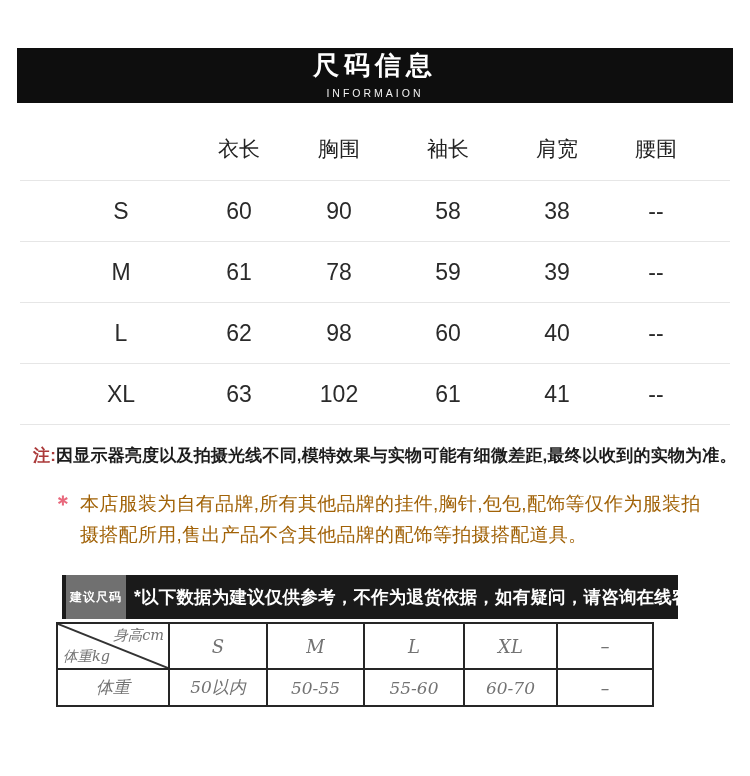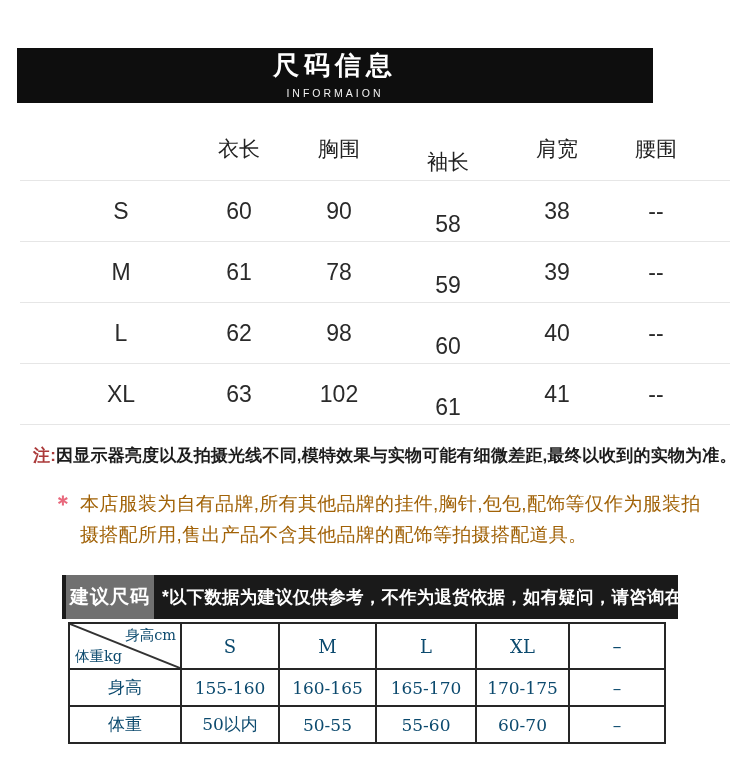--- a/index.html
+++ b/index.html
@@ -3,58 +3,58 @@
 <meta charset="utf-8">
 <style>
   html,body{margin:0;padding:0;}
   body{
     width:750px;height:776px;background:#ffffff;position:relative;
     font-family:"Liberation Sans", sans-serif;color:#222;
     -webkit-font-smoothing:antialiased;overflow:hidden;
   }
   
   .banner{
-    position:absolute;left:17px;top:48px;width:636px;height:55px;
+    position:absolute;left:17px;top:48px;width:716px;height:55px;
     background:#0e0e0e;color:#fff;display:flex;flex-direction:column;
     align-items:center;justify-content:center;
   }
   .banner-title{font-size:26px;font-weight:bold;letter-spacing:5px;line-height:28px;}
   .banner-subtitle{font-size:10.5px;letter-spacing:3px;color:#f2f2f2;line-height:14px;margin-top:7px;}
   
   .size-table{position:absolute;left:20px;top:118px;width:710px;}
   .st-row{position:relative;height:60px;border-bottom:1px solid #e6e6e6;}
   .st-row.header{height:62px;}
   .st-cell{
     position:absolute;top:50%;transform:translate(-50%,-50%);
     white-space:nowrap;font-size:23px;color:#2a2a2a;
   }
   .st-row.header .st-cell{font-size:21px;color:#222;font-weight:500;}
-  .c1{left:101px;}.c2{left:219px;}.c3{left:319px;}.c4{left:428px;margin-top:13px;}.c5{left:537px;}.c6{left:636px;}
+  .c1{left:101px;}.c2{left:219px;}.c3{left:319px;}.c4{left:428px;}.c5{left:537px;}.c6{left:636px;}
   
   .note{position:absolute;left:33px;top:444px;width:705px;font-size:17px;font-weight:600;
         color:#1c1c1c;white-space:nowrap;letter-spacing:0.2px;}
   .note-marker{color:#ab3a3a;font-weight:700;}
   
   .disclaimer{position:absolute;left:52px;top:488px;width:665px;display:flex;}
   .disc-marker{color:#e8697d;font-size:22px;font-weight:bold;width:28px;flex:0 0 28px;line-height:31px;}
   .disc-text{font-size:19px;font-weight:500;color:#a16207;line-height:31px;letter-spacing:0.3px;}
   
   .suggest-bar{
     position:absolute;left:62px;top:575px;width:616px;height:44px;background:#1a1a1a;
     display:flex;align-items:center;
   }
   .suggest-label{
-    background:#707070;color:#fff;font-size:19px;font-weight:bold;
+    background:#707070;color:#fff;font-size:12px;font-weight:bold;
     height:36px;line-height:36px;margin-left:4px;padding:4px 4px;letter-spacing:1px;flex:0 0 auto;
   }
   .suggest-text{color:#fff;font-size:17.5px;font-weight:bold;margin-left:8px;white-space:nowrap;letter-spacing:0.2px;}
   
   .suggest-table{
-    position:absolute;left:68px;top:622px;border-collapse:collapse;table-layout:fixed;
-    font-family:"DejaVu Serif", serif;color:#0c4a6e;
+    position:absolute;left:56px;top:622px;border-collapse:collapse;table-layout:fixed;
+    font-family:"DejaVu Serif", serif;color:#737373;font-style:italic;
   }
   .suggest-table td{border:2px solid #262626;text-align:center;padding:0;background:#fff;}
   .suggest-table .hdr-row td{height:44px;font-size:18px;font-weight:500;}
   .suggest-table .data-row td{height:35px;font-size:17px;font-weight:500;}
   .corner-cell{position:relative;}
   .corner-cell svg{position:absolute;left:0;top:0;width:100%;height:100%;}
   .corner-top{position:absolute;top:2px;right:4px;font-size:14.5px;}
   .corner-bottom{position:absolute;bottom:2px;left:5px;font-size:14.5px;}
 </style>
 </head>
@@ -139,28 +139,20 @@
       <span class="corner-top">身高cm</span>
       <span class="corner-bottom">体重kg</span>
     </td>
     <td>S</td>
     <td>M</td>
     <td>L</td>
     <td>XL</td>
     <td>–</td>
   </tr>
   <tr class="data-row">
-    <td>身高</td>
-    <td>155-160</td>
-    <td>160-165</td>
-    <td>165-170</td>
-    <td>170-175</td>
-    <td>–</td>
-  </tr>
-  <tr class="data-row">
     <td>体重</td>
     <td>50以内</td>
     <td>50-55</td>
     <td>55-60</td>
     <td>60-70</td>
     <td>–</td>
   </tr>
 </tbody>
   </table>
 

